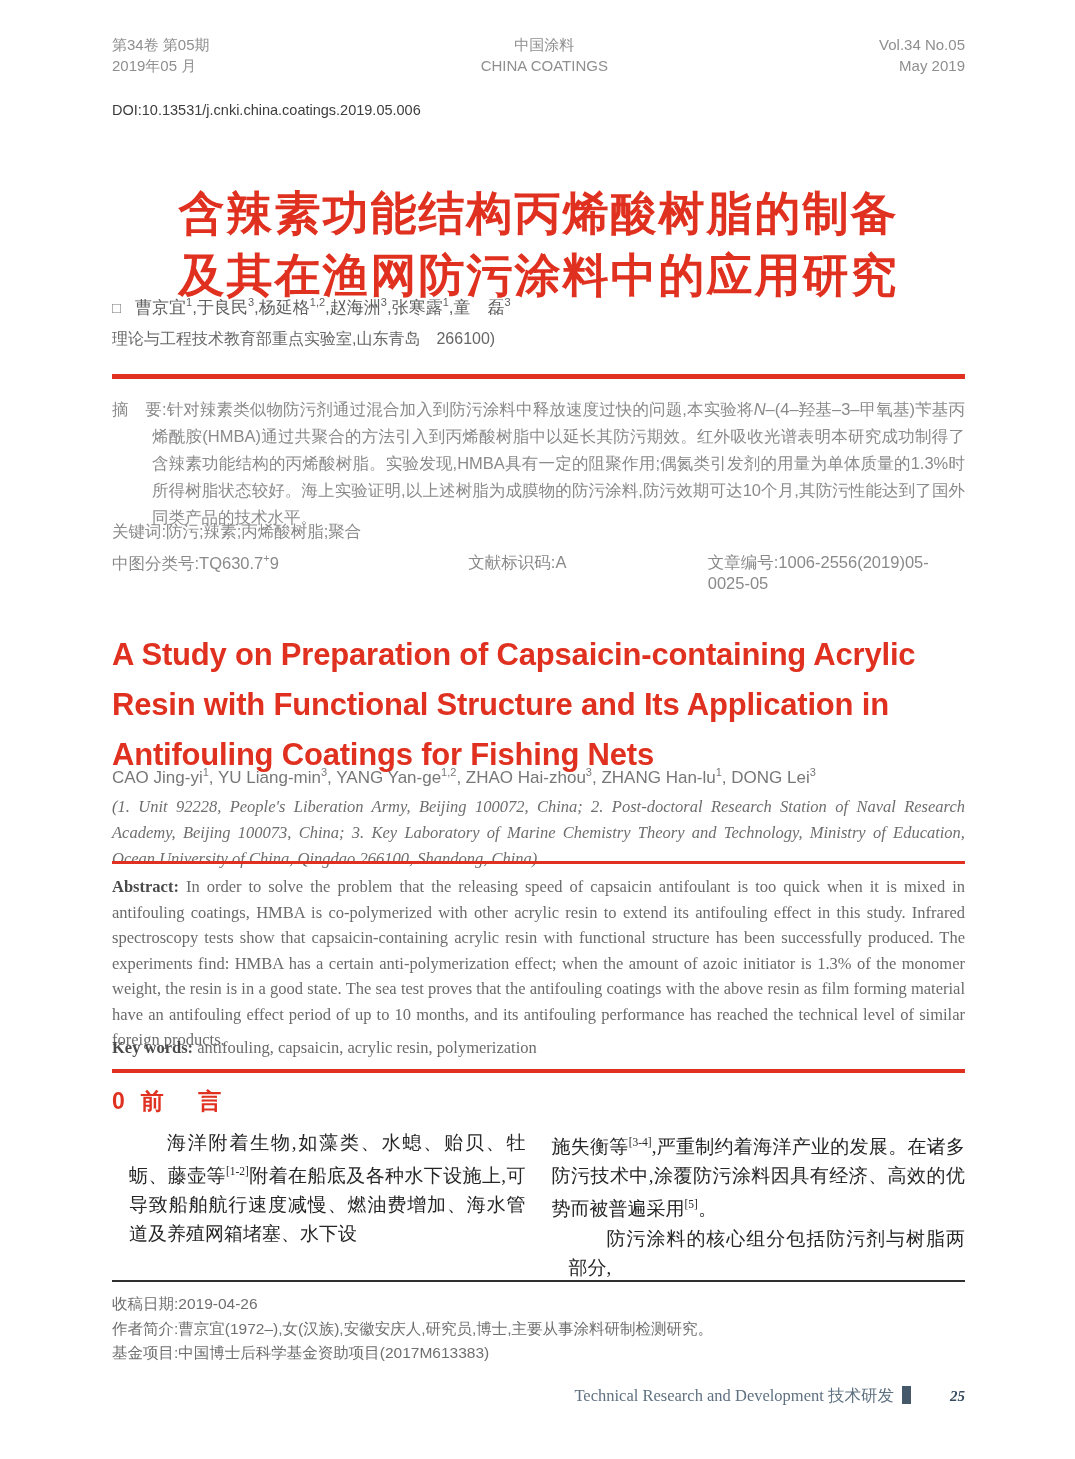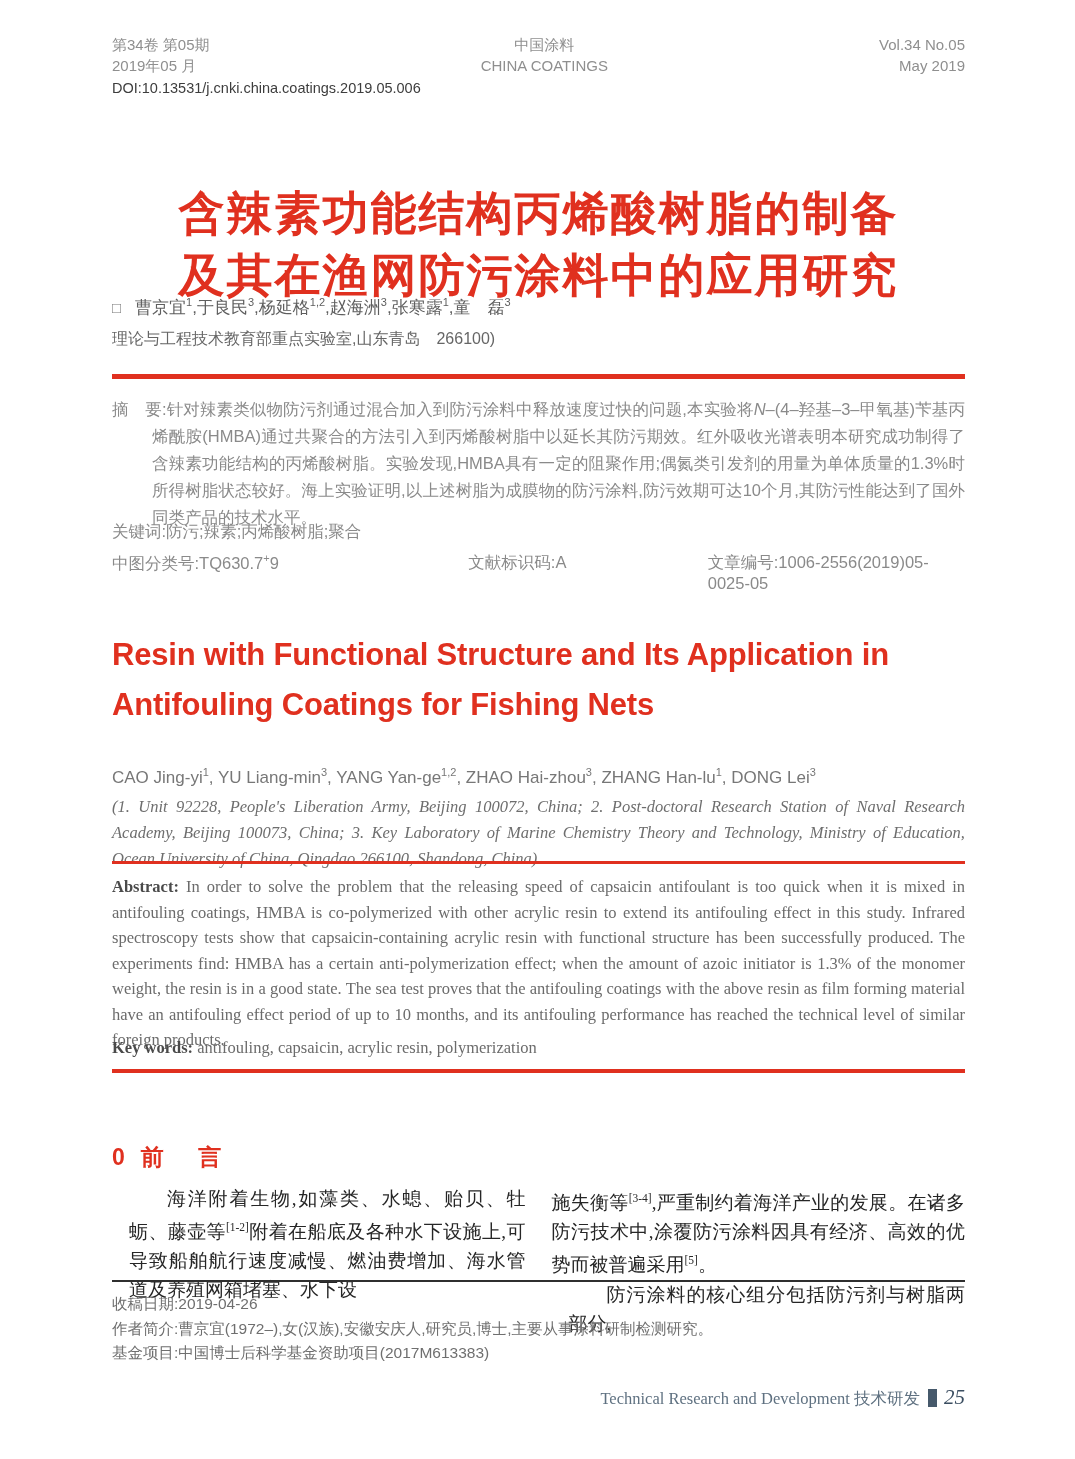--- a/index.html
+++ b/index.html
@@ -13,21 +13,21 @@
     color:#2b2b2b;
   }
   .abs { position:absolute; left:112px; right:110px; }
 
   
   .journal-header { top:34px; display:flex; justify-content:space-between;
     font-family:"Liberation Sans", sans-serif; font-size:15px; line-height:21px; color:#8f8f8f; }
   .jh-left { text-align:left; }
   .jh-center { text-align:center; }
   .jh-right { text-align:right; }
-  .doi-line { top:80px; font-family:"Liberation Sans", sans-serif; font-size:14.5px; color:#3d3d3d; }
+  .doi-line { top:102px; font-family:"Liberation Sans", sans-serif; font-size:14.5px; color:#3d3d3d; }
 
   
   .title-cn { top:148px; text-align:center; color:var(--red);
     font-family:"Liberation Sans", sans-serif; font-weight:900;
     font-size:46px; line-height:62px; letter-spacing:2px;margin-top:34px; }
 
   
   .authors-cn { top:296px; font-family:"Liberation Sans", sans-serif; font-size:17px; color:#5e5e5e; }
   .authors-cn sup, .authors-en sup { font-size:11px; color:inherit; }
   .au-marker { display:inline-block; margin-right:14px; font-size:15px; color:#7a7a7a; }
@@ -53,41 +53,41 @@
   
   .authors-en { top:766px; font-family:"Liberation Sans", sans-serif; font-size:17px; color:#777; }
   .affil-en { top:794px; font-style:italic; font-size:16.5px; line-height:26px; color:#6e6e6e; text-align:justify; }
 
   
   .abstract-en { top:874px; font-size:16.5px; line-height:25.5px; color:#6b6b6b; text-align:justify; }
   .abstract-en b, .keywords-en b { color:#4a4a4a; }
   .keywords-en { top:1038px; font-size:16.5px; color:#6b6b6b; }
 
   
-  .body-cols { top:1142px; display:flex; gap:26px;justify-content:flex-end; }
+  .body-cols { top:1086px; display:flex; gap:26px;justify-content:flex-end; }
   .col { flex:1; font-size:19px; line-height:29px; text-align:justify; color:#262626; }
   .sec-heading { color:var(--red); font-family:"Liberation Sans", sans-serif; font-weight:bold;
     font-size:23px; line-height:30px; margin-bottom:12px; }
   .sec-num { margin-right:16px; }
   .sec-title { letter-spacing:14px; }
   .col p.indent { text-indent:2em;margin-left:17px; }
   .col sup { font-size:11.5px; }
   .col-right { padding-top:42px; }
 
   .foot-sep { top:1280px; height:2px; background:#2f2f2f; }
 
   
   .footnotes { top:1292px; font-family:"Liberation Sans", sans-serif; font-size:15.5px;
     line-height:24.5px; color:#6f6f6f; }
 
   
   .page-footer { top:1385px; text-align:right; color:#5f7181; font-size:16.5px; }
   .pf-bar { display:inline-block; width:9px; height:18px; background:#46596b;
     vertical-align:-3px; margin:0 7px 0 8px; }
-  .pf-num { font-style:italic; font-weight:normal; font-size:21px; color:#3a4d60; }
+  .pf-num { font-style:italic; font-weight:bold; font-size:15px; color:#3a4d60;margin-left:32px; }
 
   :root { --red:#e0301f; }
 </style>
 </head>
 <body>
 
 <div class="page">
 
   <div class="abs journal-header">
     <div class="jh-left">
@@ -123,20 +123,21 @@
 
   <div class="abs keywords-cn"><span>关键词:</span><span>防污;辣素;丙烯酸树脂;聚合</span></div>
 
   <div class="abs clc-row">
     <div class="clc-item-1"><span>中图分类号:</span><span>TQ630.7</span><sup>+</sup><span>9</span></div>
     <div class="clc-item-2"><span>文献标识码:</span><span>A</span></div>
     <div class="clc-item-3"><span>文章编号:</span><span>1006-2556(2019)05-0025-05</span></div>
   </div>
 
   <div class="abs title-en">
+    <div>A Study on Preparation of Capsaicin-containing Acrylic</div>
     <div>Resin with Functional Structure and Its Application in</div>
     <div>Antifouling Coatings for Fishing Nets</div>
   </div>
 
   <div class="abs authors-en"><span><span>CAO Jing-yi</span><sup>1</sup></span><span>, </span><span><span>YU Liang-min</span><sup>3</sup></span><span>, </span><span><span>YANG Yan-ge</span><sup>1,2</sup></span><span>, </span><span><span>ZHAO Hai-zhou</span><sup>3</sup></span><span>, </span><span><span>ZHANG Han-lu</span><sup>1</sup></span><span>, </span><span><span>DONG Lei</span><sup>3</sup></span></div>
 
   <div class="abs affil-en">(1. Unit 92228, People's Liberation Army, Beijing 100072, China; 2. Post-doctoral Research Station of Naval Research Academy, Beijing 100073, China; 3. Key Laboratory of Marine Chemistry Theory and Technology, Ministry of Education, Ocean University of China, Qingdao 266100, Shandong, China)</div>
 
   <div class="abs red-rule-2"></div>
 

